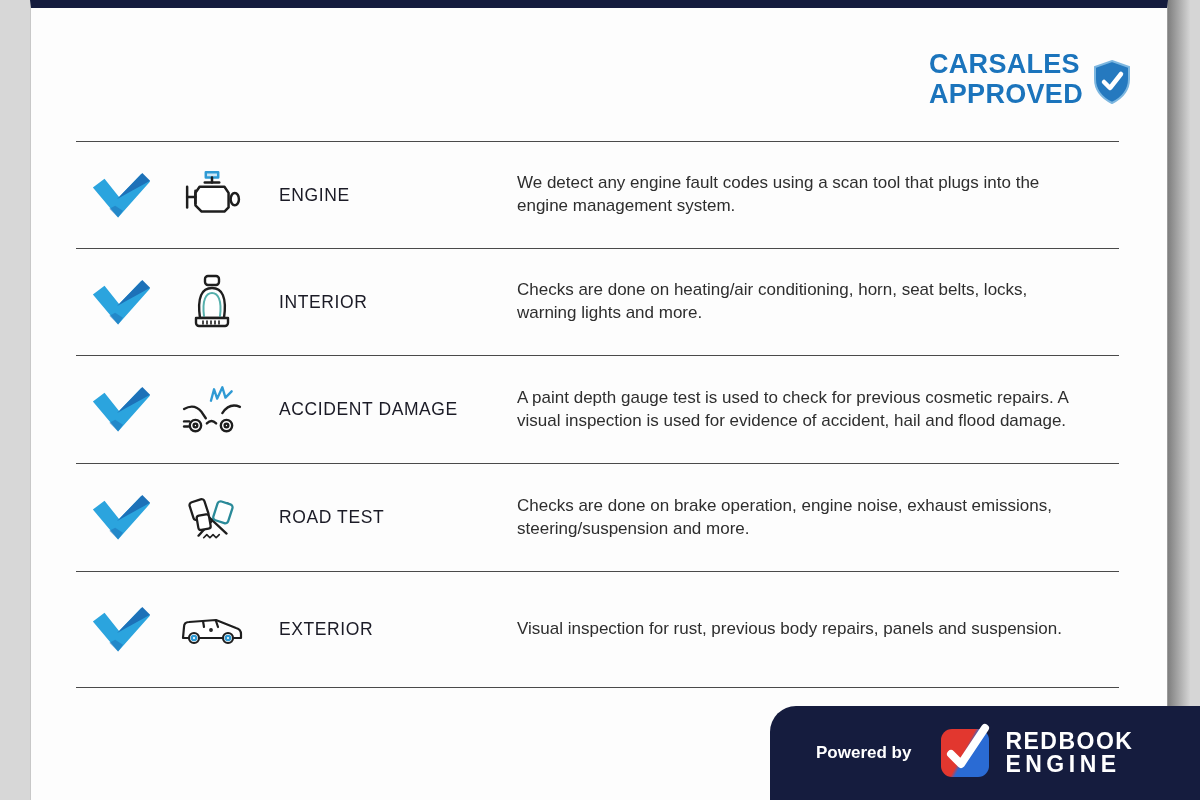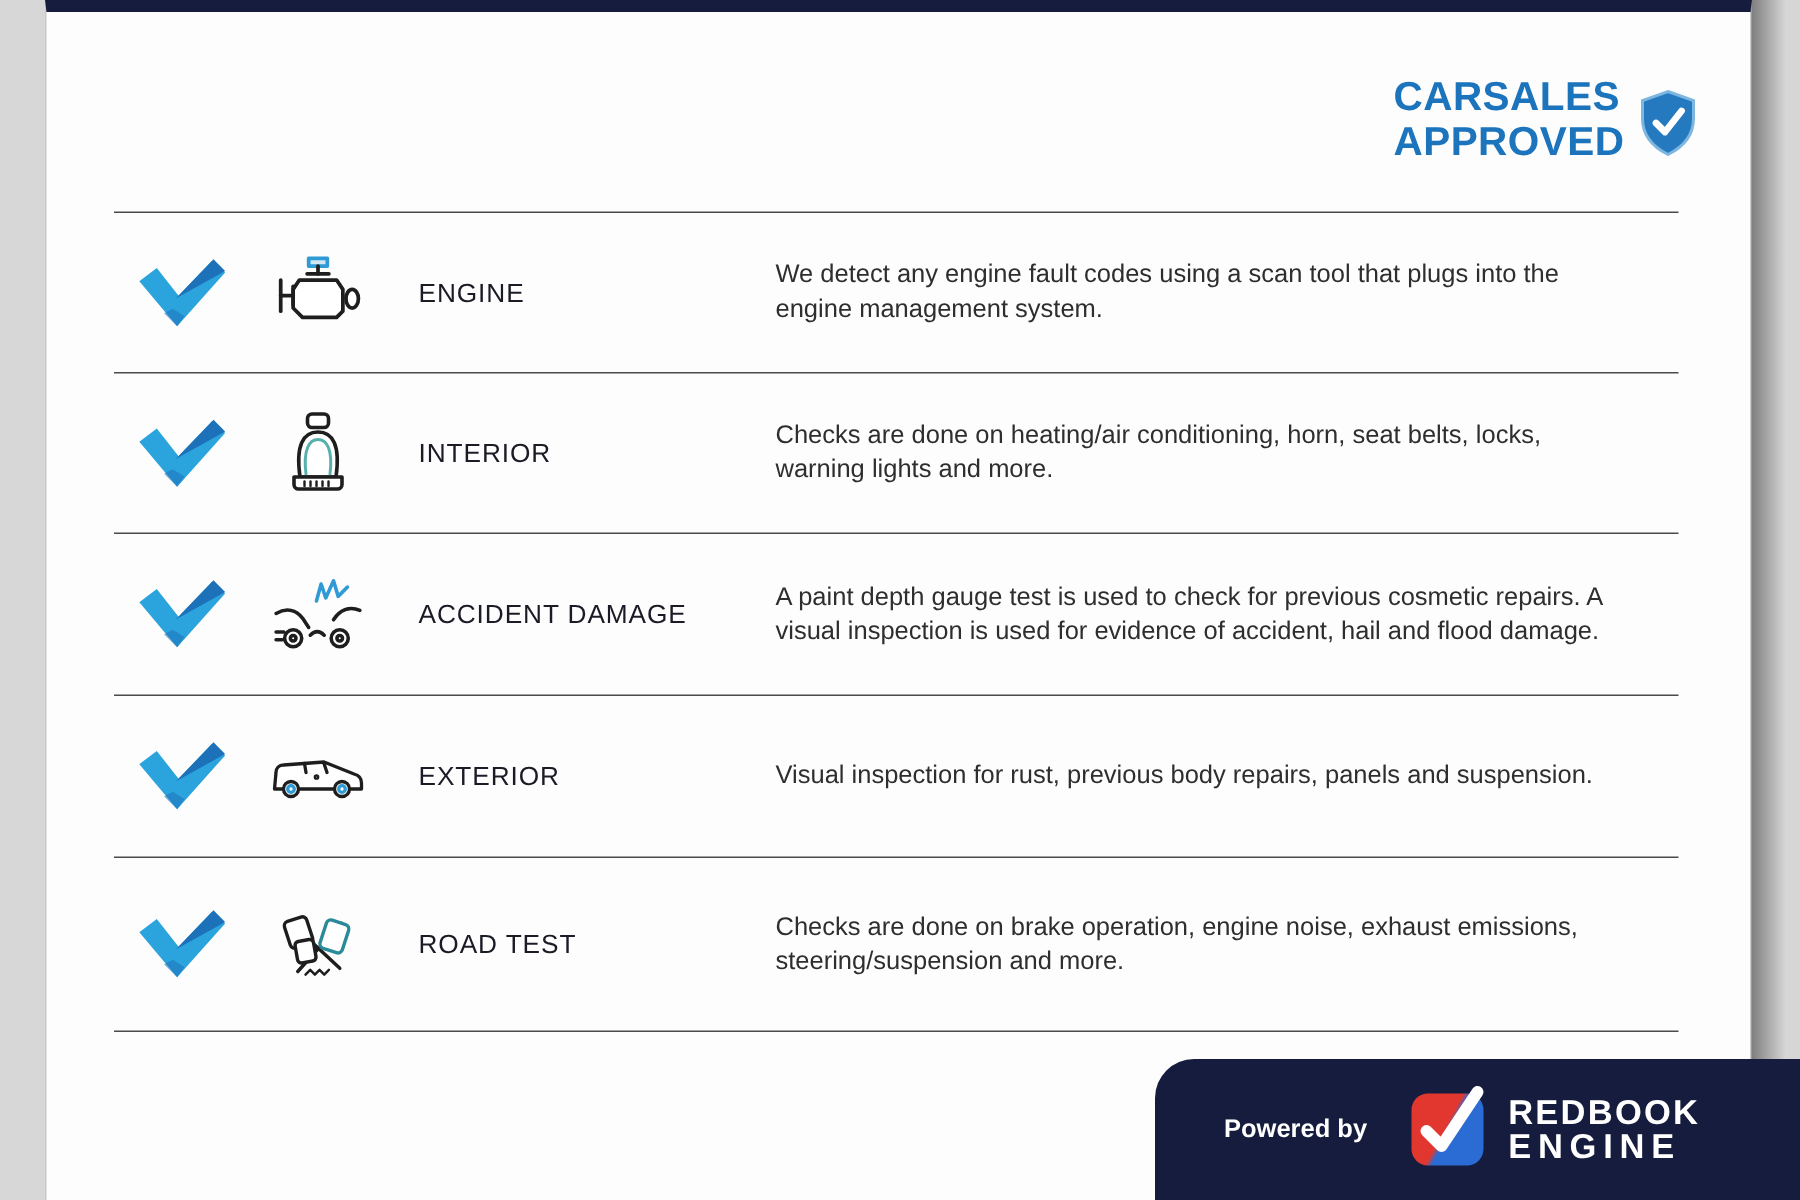--- a/index.html
+++ b/index.html
@@ -139,56 +139,56 @@
 visual inspection is used for evidence of accident, hail and flood damage.</div>
       </div>
 
       <div class="row">
         <svg class="check" viewBox="0 0 66 54">
           <polygon points="4,19 16,10 31,29 54,5 63,13 30,50" fill="#2ba4de"></polygon>
           <polygon points="29,31 55,4 63,12" fill="#1d71b8"></polygon>
           <polygon points="21,41 30,50 35,43 27,38" fill="#1d71b8" opacity="0.55"></polygon>
         </svg>
         <div class="icon-slot">
+          <svg width="54" height="52" viewBox="0 0 52 50" fill="none" stroke="#1e1e1e" stroke-width="2.2" stroke-linecap="round" stroke-linejoin="round">
+            <line x1="10" y1="12" x2="40" y2="40"></line>
+            <line x1="41" y1="11" x2="13" y2="42"></line>
+            <rect x="6" y="8" width="15" height="18" rx="3" fill="#ffffff" transform="rotate(-18 13.5 17)"></rect>
+            <rect x="12" y="22" width="12" height="14" rx="2.5" fill="#ffffff" transform="rotate(-10 18 29)"></rect>
+            <rect x="29" y="10" width="15" height="19" rx="3" fill="#ffffff" stroke="#2a8a99" transform="rotate(18 36.5 19.5)"></rect>
+            <path d="M18 44 l3 -3 l3 3 l3 -3 l3 3 l3 -3" stroke-width="1.6"></path>
+          </svg>
+        </div>
+        <div class="row-label">ROAD TEST</div>
+        <div class="row-desc">Checks are done on brake operation, engine noise, exhaust emissions,
+steering/suspension and more.</div>
+      </div>
+
+      <div class="row">
+        <svg class="check" viewBox="0 0 66 54">
+          <polygon points="4,19 16,10 31,29 54,5 63,13 30,50" fill="#2ba4de"></polygon>
+          <polygon points="29,31 55,4 63,12" fill="#1d71b8"></polygon>
+          <polygon points="21,41 30,50 35,43 27,38" fill="#1d71b8" opacity="0.55"></polygon>
+        </svg>
+        <div class="icon-slot">
           <svg width="64" height="36" viewBox="0 0 64 34" fill="none" stroke="#1e1e1e" stroke-width="2.2" stroke-linecap="round" stroke-linejoin="round">
             <path d="M3 25 L4 14 C4 11 6 9 9 9 L36 7 L46 11 L56 15 C60 16 61 18 61 21 L61 25 Z" fill="#ffffff"></path>
             <line x1="23" y1="8" x2="24" y2="14"></line>
             <line x1="36" y1="8" x2="38" y2="14"></line>
             <circle cx="14" cy="25" r="5" fill="#ffffff"></circle>
               <circle cx="14" cy="25" r="2.2" stroke="#2f9ad4"></circle>
             <circle cx="48" cy="25" r="5" fill="#ffffff"></circle>
               <circle cx="48" cy="25" r="2.2" stroke="#2f9ad4"></circle>
             <circle cx="31" cy="17" r="0.8"></circle>
           </svg>
         </div>
         <div class="row-label">EXTERIOR</div>
         <div class="row-desc">Visual inspection for rust, previous body repairs, panels and suspension.</div>
       </div>
 
-      <div class="row">
-        <svg class="check" viewBox="0 0 66 54">
-          <polygon points="4,19 16,10 31,29 54,5 63,13 30,50" fill="#2ba4de"></polygon>
-          <polygon points="29,31 55,4 63,12" fill="#1d71b8"></polygon>
-          <polygon points="21,41 30,50 35,43 27,38" fill="#1d71b8" opacity="0.55"></polygon>
-        </svg>
-        <div class="icon-slot">
-          <svg width="54" height="52" viewBox="0 0 52 50" fill="none" stroke="#1e1e1e" stroke-width="2.2" stroke-linecap="round" stroke-linejoin="round">
-            <line x1="10" y1="12" x2="40" y2="40"></line>
-            <line x1="41" y1="11" x2="13" y2="42"></line>
-            <rect x="6" y="8" width="15" height="18" rx="3" fill="#ffffff" transform="rotate(-18 13.5 17)"></rect>
-            <rect x="12" y="22" width="12" height="14" rx="2.5" fill="#ffffff" transform="rotate(-10 18 29)"></rect>
-            <rect x="29" y="10" width="15" height="19" rx="3" fill="#ffffff" stroke="#2a8a99" transform="rotate(18 36.5 19.5)"></rect>
-            <path d="M18 44 l3 -3 l3 3 l3 -3 l3 3 l3 -3" stroke-width="1.6"></path>
-          </svg>
-        </div>
-        <div class="row-label">ROAD TEST</div>
-        <div class="row-desc">Checks are done on brake operation, engine noise, exhaust emissions,
-steering/suspension and more.</div>
-      </div>
-
     </div>
   </div>
 
   <div class="footer">
     <span class="powered-by">Powered by</span>
     <div class="rb-logo">
       <svg width="52" height="58" viewBox="0 0 52 52">
         <polyline points="12,32 22,42 46,6" fill="none" stroke="#ffffff" stroke-width="8" stroke-linecap="round" stroke-linejoin="round"></polyline>
       </svg>
     </div>

